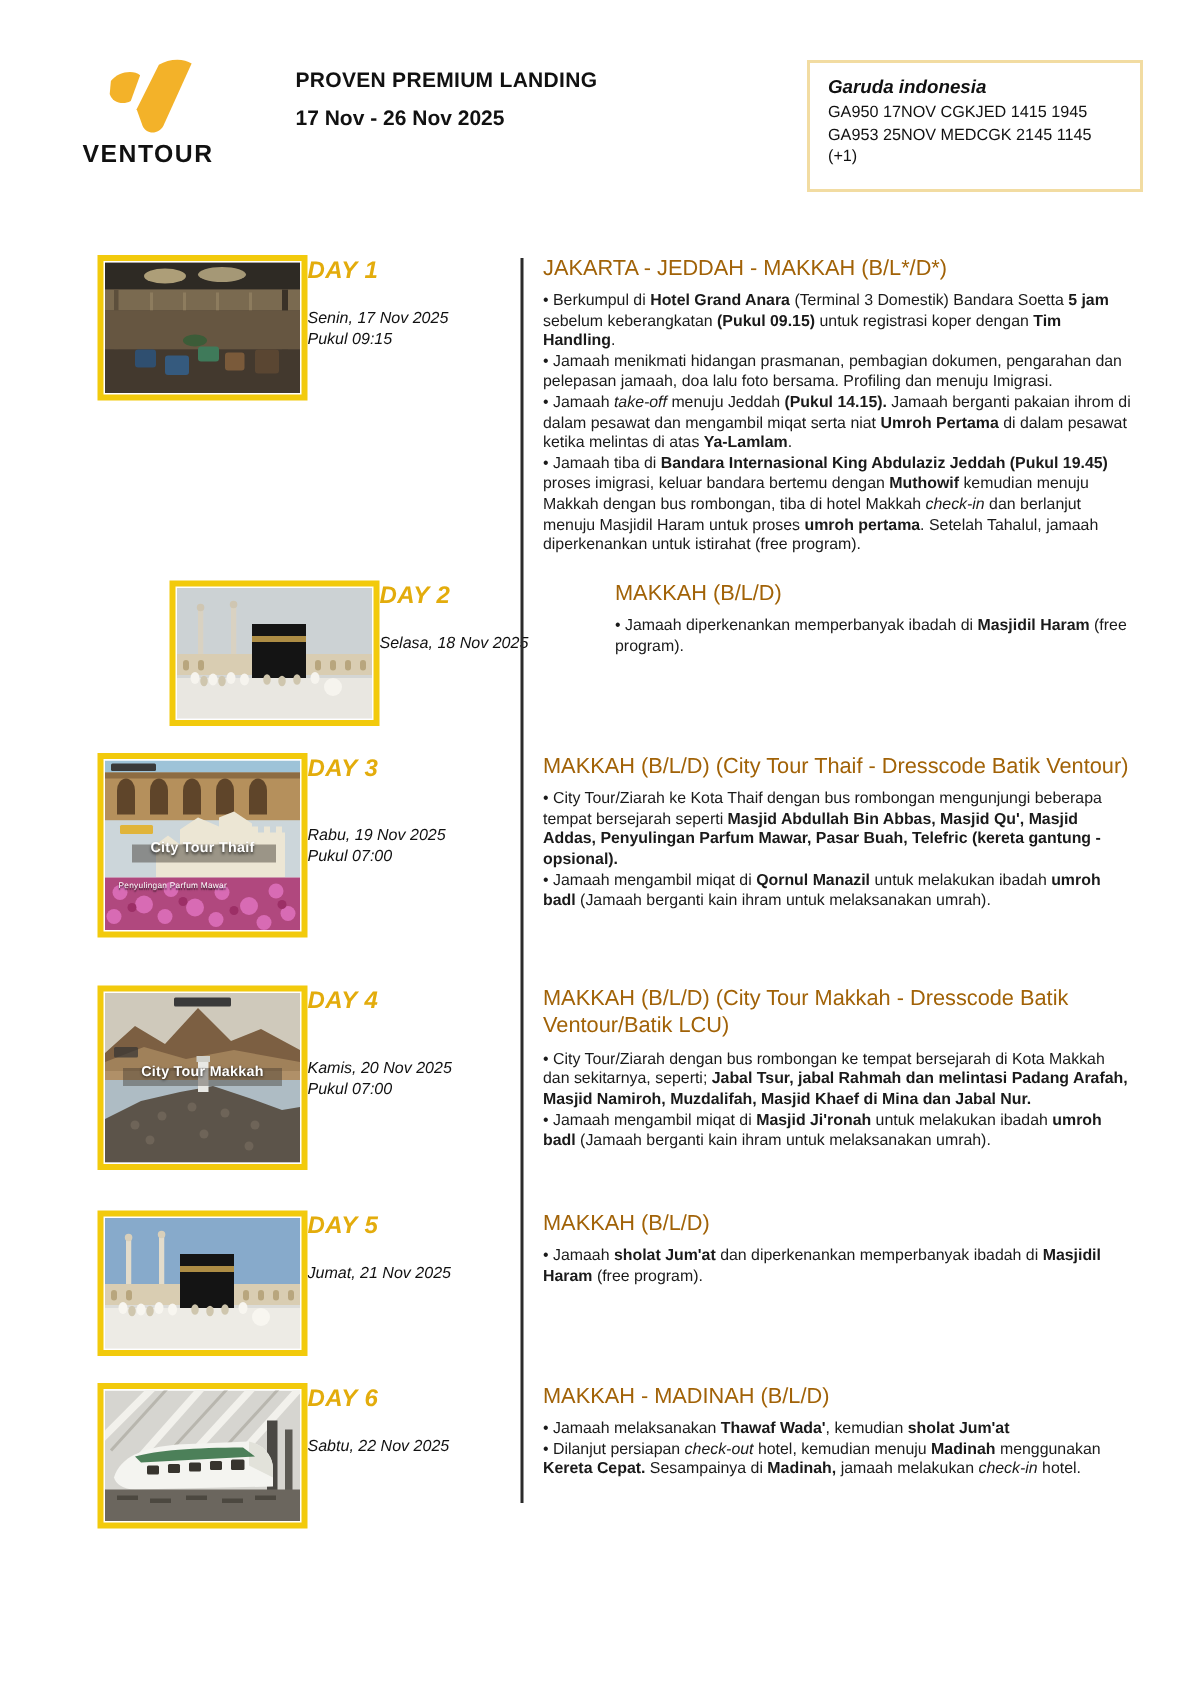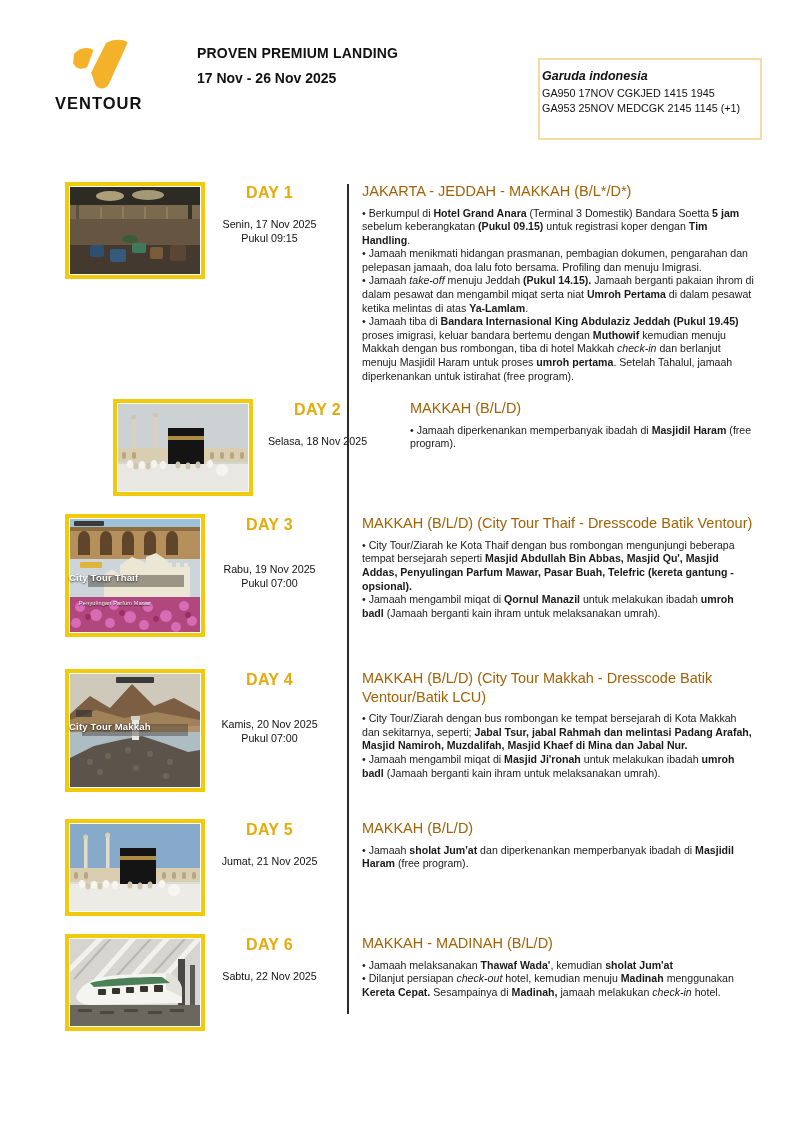--- a/index.html
+++ b/index.html
@@ -12,40 +12,40 @@
   .header{display:flex;align-items:flex-start;padding:38px 38px 0 55px;}
   .logo-block{flex:0 0 142px;display:flex;flex-direction:column;align-items:flex-start;}
   .logo-mark{width:78px;height:54px;margin-left:8px;}
   .logo-word{font-size:16.5px;font-weight:bold;letter-spacing:1px;color:#111;margin-top:2px;}
   .title-block{flex:1;padding-top:2px;}
   .t-small{font-size:15px;font-weight:bold;line-height:19px;}
   .t-big{font-size:14px;font-weight:bold;line-height:26px;letter-spacing:.2px;}
   .t-dates{font-size:14px;font-weight:bold;line-height:20px;margin-top:2px;}
   .flight-box{
     flex:0 0 224px;box-sizing:border-box;border:2px solid #f2dca2;
-    padding:9px 10px 14px 2px;min-height:82px;margin-top:20px;
+    padding:9px 10px 14px 12px;min-height:82px;margin-top:2px;
   }
   .flight-airline{font-size:12.5px;font-weight:bold;font-style:italic;margin-bottom:3px;}
   .flight-line{font-size:10.8px;line-height:14.5px;}
   
   .itinerary{position:relative;margin-top:42px;}
   .v-divider{position:absolute;left:347px;top:2px;width:1.5px;height:830px;background:#2b2b2b;}
   .day-row{display:flex;align-items:flex-start;}
   .photo-col{flex:0 0 140px;margin-left:65px;box-sizing:border-box;}
   .photo{
     position:relative;border:4px solid #f2ca0c;background:#fff;padding:1px;
     width:130px;
   }
   .photo svg{display:block;}
   .photo-caption{
-    position:absolute;left:0;right:0;color:#fff;font-weight:bold;
+    position:absolute;left:0;right:0;text-align:center;color:#fff;font-weight:bold;
     font-size:9.5px;text-shadow:0 1px 2px rgba(0,0,0,.75);letter-spacing:.2px;
   }
   .photo-caption.sub{font-size:5.5px;font-weight:normal;text-shadow:0 1px 1px rgba(0,0,0,.8);}
-  .date-col{flex:0 0 142px;box-sizing:border-box;text-align:center;padding:2px 13px 0 0;}
+  .date-col{flex:0 0 142px;box-sizing:border-box;text-align:left;padding:2px 13px 0 0;font-style:italic;}
   .day-label{font-size:16px;font-weight:bold;color:#e3ac0c;letter-spacing:.3px;}
   .day-date{font-size:10.7px;line-height:14px;margin-top:15px;color:#111;}
   .day-time{font-size:10.7px;line-height:14px;color:#111;}
   .content-col{flex:1;box-sizing:border-box;padding:0 45px 0 15px;}
   .day-title{margin:0 0 6px 0;font-size:14.5px;line-height:18.5px;font-weight:normal;color:#a16207;}
   .bullets{font-size:10.6px;line-height:13.6px;color:#1a1a1a;}
   .bullet{margin:0;}
   .bullet .b{font-weight:bold;}
   .bullet .i{font-style:italic;}
   

